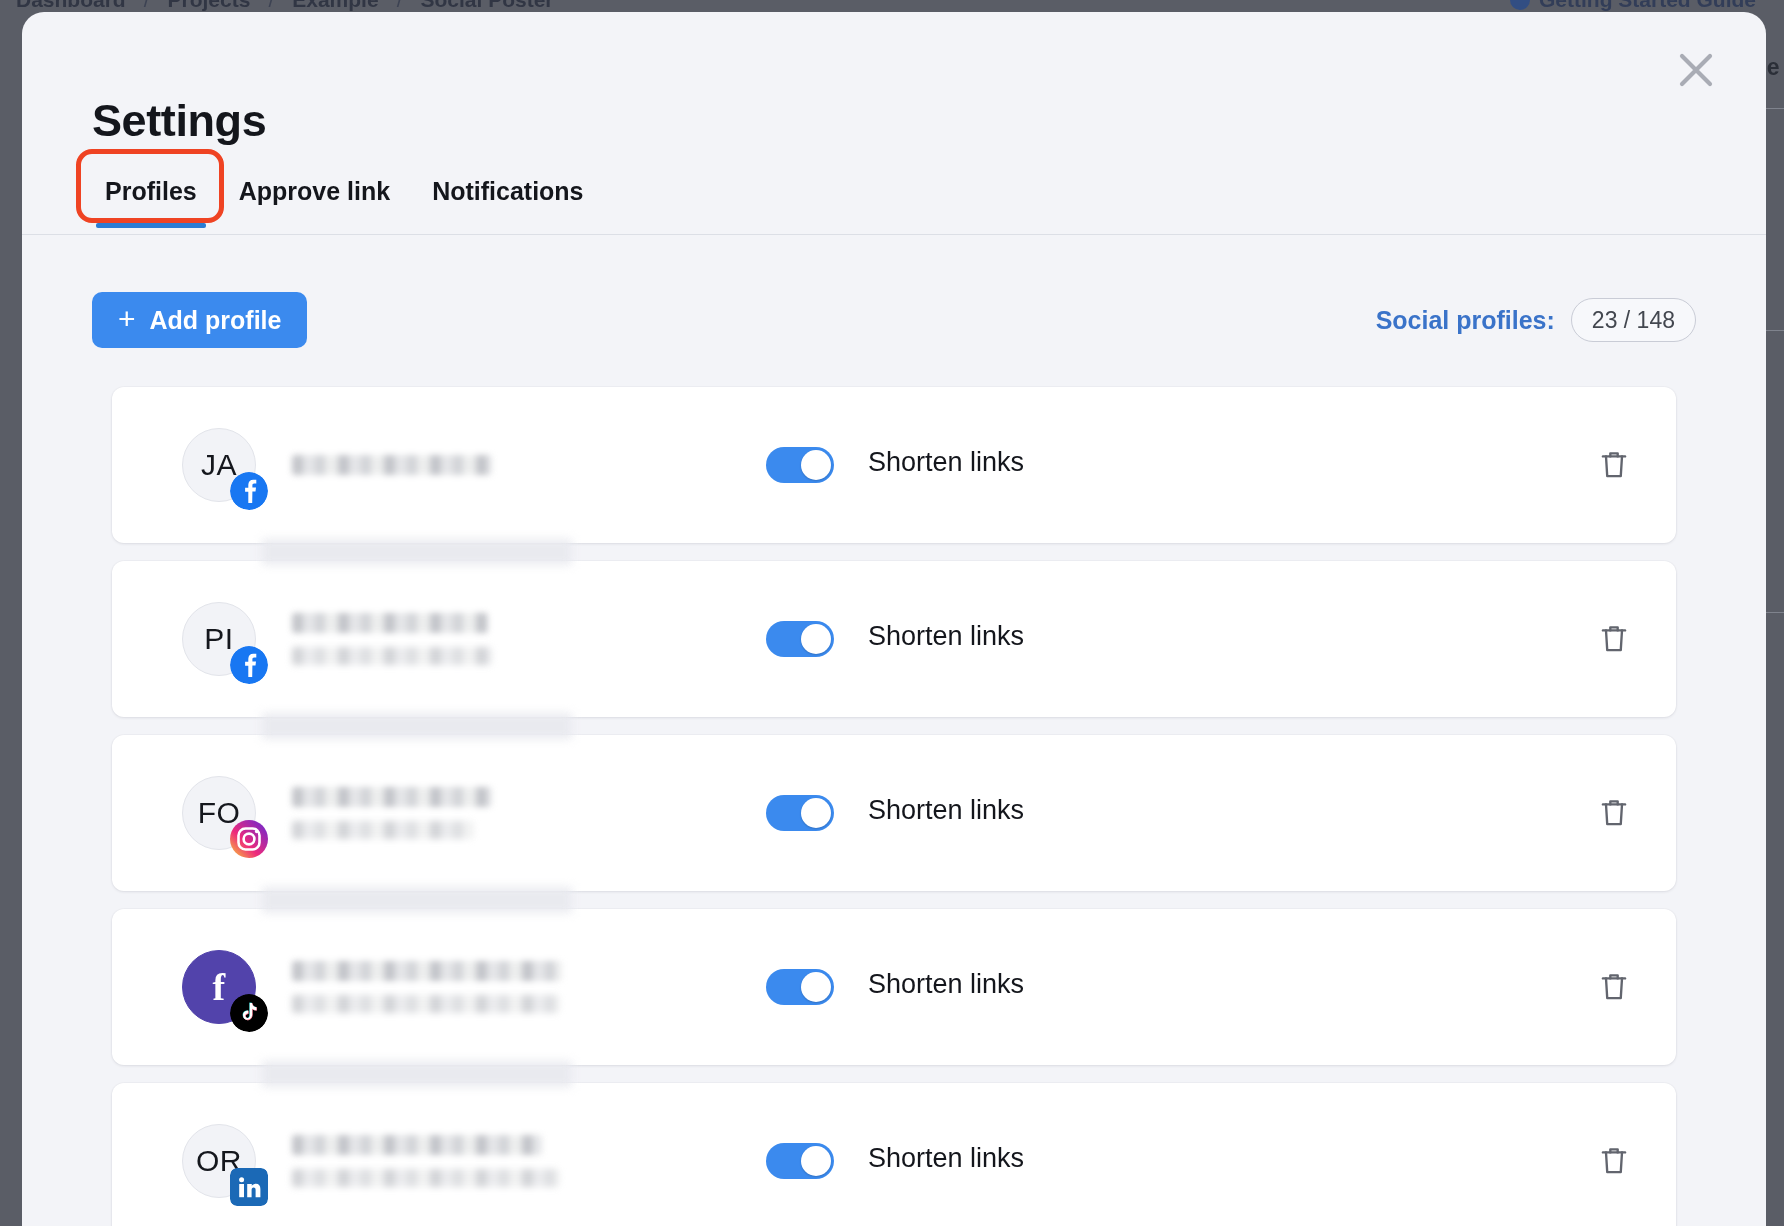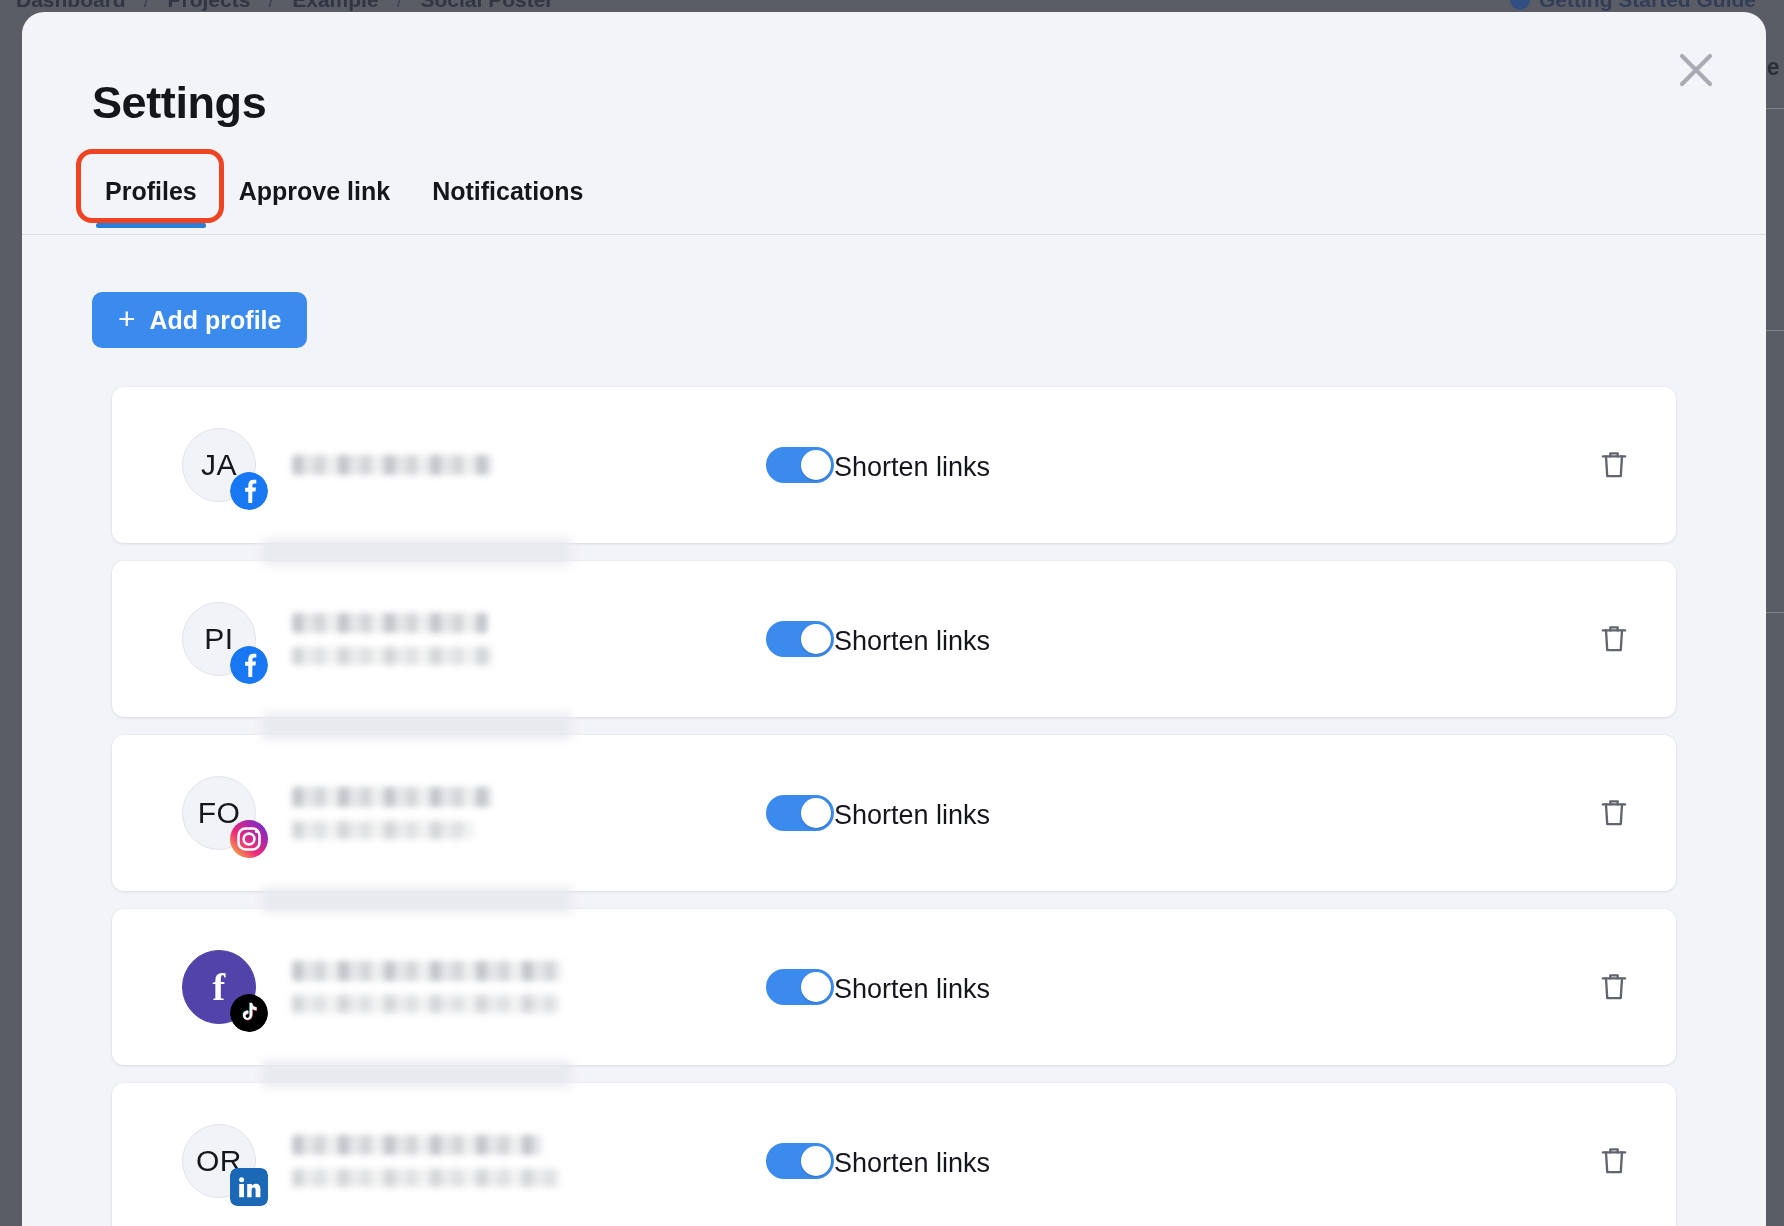--- a/index.html
+++ b/index.html
@@ -96,21 +96,21 @@
     justify-content: center;
     cursor: pointer;
     background: none;
     border: none;
   }
   .close-btn svg { display: block; }
 
   .modal-title {
     position: absolute;
     left: 70px;
-    top: 65px;
+    top: 83px;
     font-size: 45px;
     font-weight: 700;
     color: #14161c;
     letter-spacing: -.4px;
   }
 
   
   .tabs {
     position: absolute;
     left: 0;
@@ -292,21 +292,22 @@
         #e3e4e7 11px, #e3e4e7 23px,
         #cfd1d5 23px, #cfd1d5 33px,
         #eceded 33px, #eceded 46px);
     filter: blur(3.4px);
     opacity: .92;
   }
   .blur-line.sub { height: 18px; opacity: .7; filter: blur(3.8px); }
 
   .toggle-group {
     display: flex;
-    align-items: flex-end;
+    align-items: flex-start;
+    gap: 34px;
     margin-left: 44px;
   }
   .toggle {
     width: 68px;
     height: 36px;
     border-radius: 18px;
     background: #3b8aee;
     position: relative;
     cursor: pointer;
     border: none;
@@ -392,20 +393,24 @@
       <button class="tab">Approve link</button>
       <button class="tab">Notifications</button>
       <div class="tab-highlight"></div>
     </div>
 
     <div class="action-bar">
       <button class="add-profile-btn">
         <span class="plus-icon">+</span>
         <span>Add profile</span>
       </button>
+      <div class="profiles-count">
+        <span class="profiles-count-label">Social profiles:</span>
+        <span class="profiles-count-badge">23 / 148</span>
+      </div>
     </div>
 
     <div class="profile-list">
 
       <div class="profile-card">
         <div class="avatar-wrap">
           <div class="avatar">JA</div>
           <div class="badge">
             <svg width="38" height="38" viewBox="0 0 38 38">
               <circle cx="19" cy="19" r="19" fill="#1877f2"></circle>

